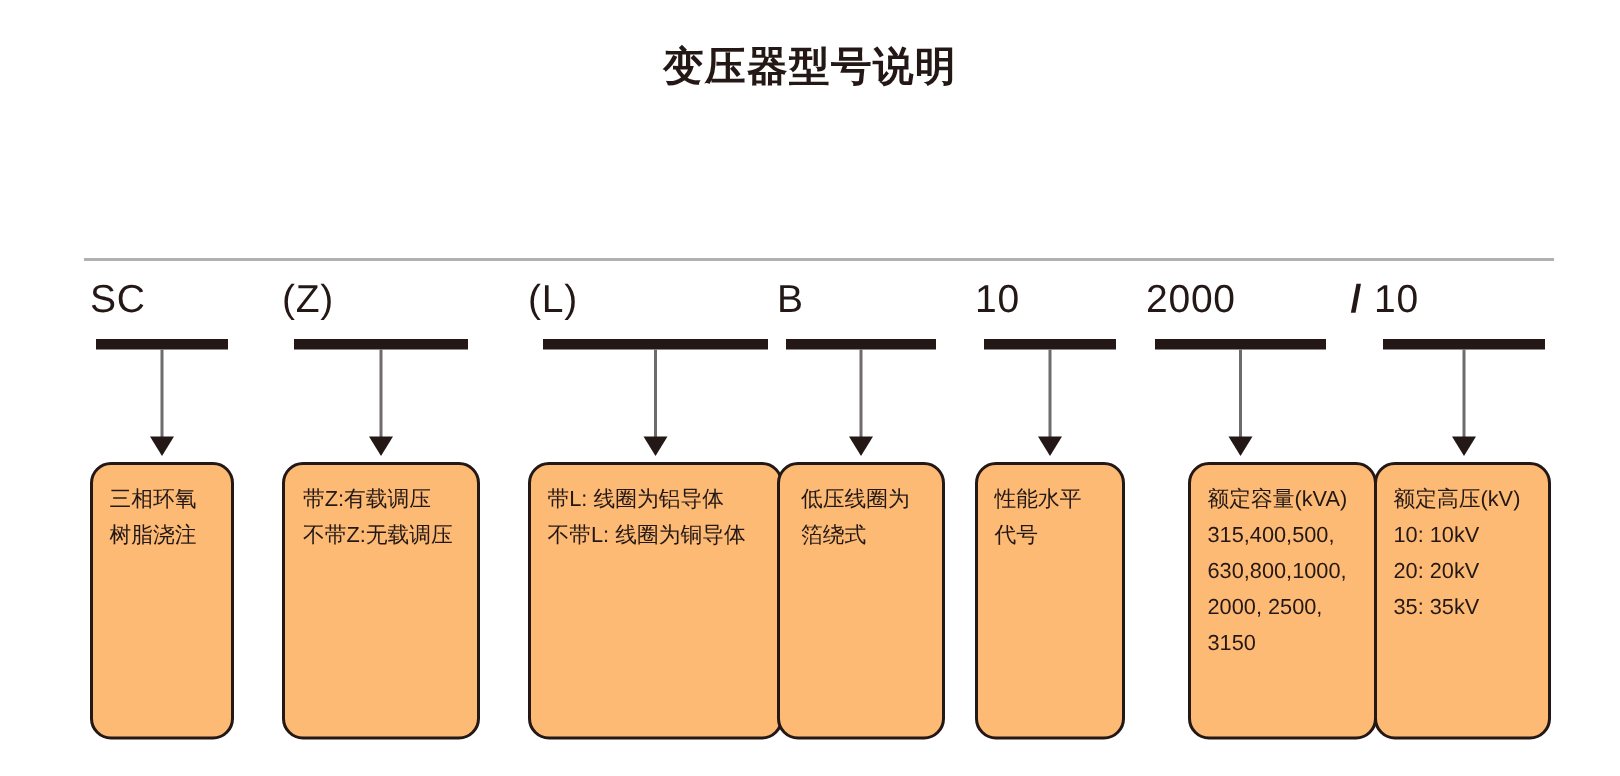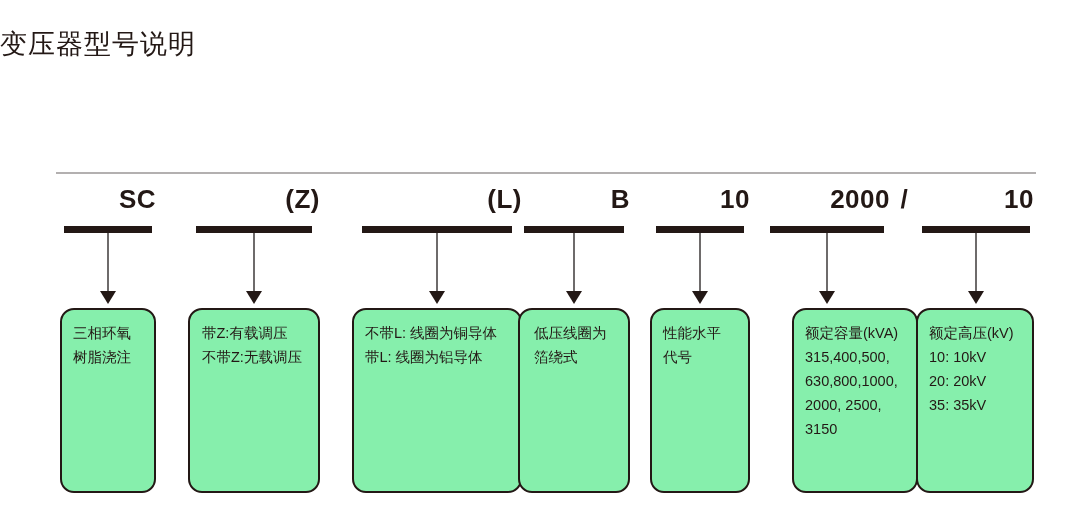--- a/index.html
+++ b/index.html
@@ -14,22 +14,23 @@
     overflow: hidden;
     position: relative;
     color: #231815;
   }
 
   #page-title {
     position: absolute;
     top: 26px;
     left: 0;
     width: 1080px;
+    text-align: center;
     font-size: 27px;
-    font-weight: normal;
+    font-weight: bold;
     letter-spacing: 1px;
     color: #231815;
   }
 
   #top-rule {
     position: absolute;
     left: 56px;
     top: 172px;
     width: 980px;
     height: 0;
@@ -47,23 +48,23 @@
   .segment {
     position: absolute;
     top: 182px;
   }
 
   .code-label {
     position: absolute;
     top: 0;
     left: 0;
     width: 100%;
-    text-align: right;
+    text-align: left;
     font-size: 26px;
-    font-weight: bold;
+    font-weight: normal;
     color: #231815;
     line-height: 34px;
     letter-spacing: 0.5px;
   }
 
   .code-bar {
     position: absolute;
     top: 44px;
     height: 7px;
     background: #231815;
@@ -82,21 +83,21 @@
     height: 0;
     border-left: 8px solid transparent;
     border-right: 8px solid transparent;
     border-top: 13px solid #231815;
   }
 
   .desc-box {
     position: absolute;
     top: 308px;
     height: 185px;
-    background: #86efac;
+    background: #fdba74;
     border: 2px solid #231815;
     border-radius: 14px;
     box-sizing: border-box;
     padding: 11px 9px 0 11px;
   }
 
   .desc-line {
     font-size: 14.5px;
     line-height: 24px;
     color: #231815;
@@ -143,22 +144,22 @@
       <div class="desc-line">带Z:有载调压</div>
       <div class="desc-line">不带Z:无载调压</div>
     </div>
     <div class="segment" style="left: 352px; width: 170px;">
       <div class="code-label">(L)</div>
     </div>
     <div class="code-bar" style="left: 362px; width: 150px; top: 226px; position: absolute;"></div>
     <div class="connector" style="left: 436px; top: 233px; height: 60px; position: absolute;"></div>
     <div class="arrowhead" style="left: 429px; top: 291px;"></div>
     <div class="desc-box" style="left: 352px; width: 170px;">
+      <div class="desc-line">带L: 线圈为铝导体</div>
       <div class="desc-line">不带L: 线圈为铜导体</div>
-      <div class="desc-line">带L: 线圈为铝导体</div>
     </div>
     <div class="segment" style="left: 518px; width: 112px;">
       <div class="code-label">B</div>
     </div>
     <div class="code-bar" style="left: 524px; width: 100px; top: 226px; position: absolute;"></div>
     <div class="connector" style="left: 573px; top: 233px; height: 60px; position: absolute;"></div>
     <div class="arrowhead" style="left: 566px; top: 291px;"></div>
     <div class="desc-box" style="left: 518px; width: 112px; padding-left: 14px;">
       <div class="desc-line">低压线圈为</div>
       <div class="desc-line">箔绕式</div>

